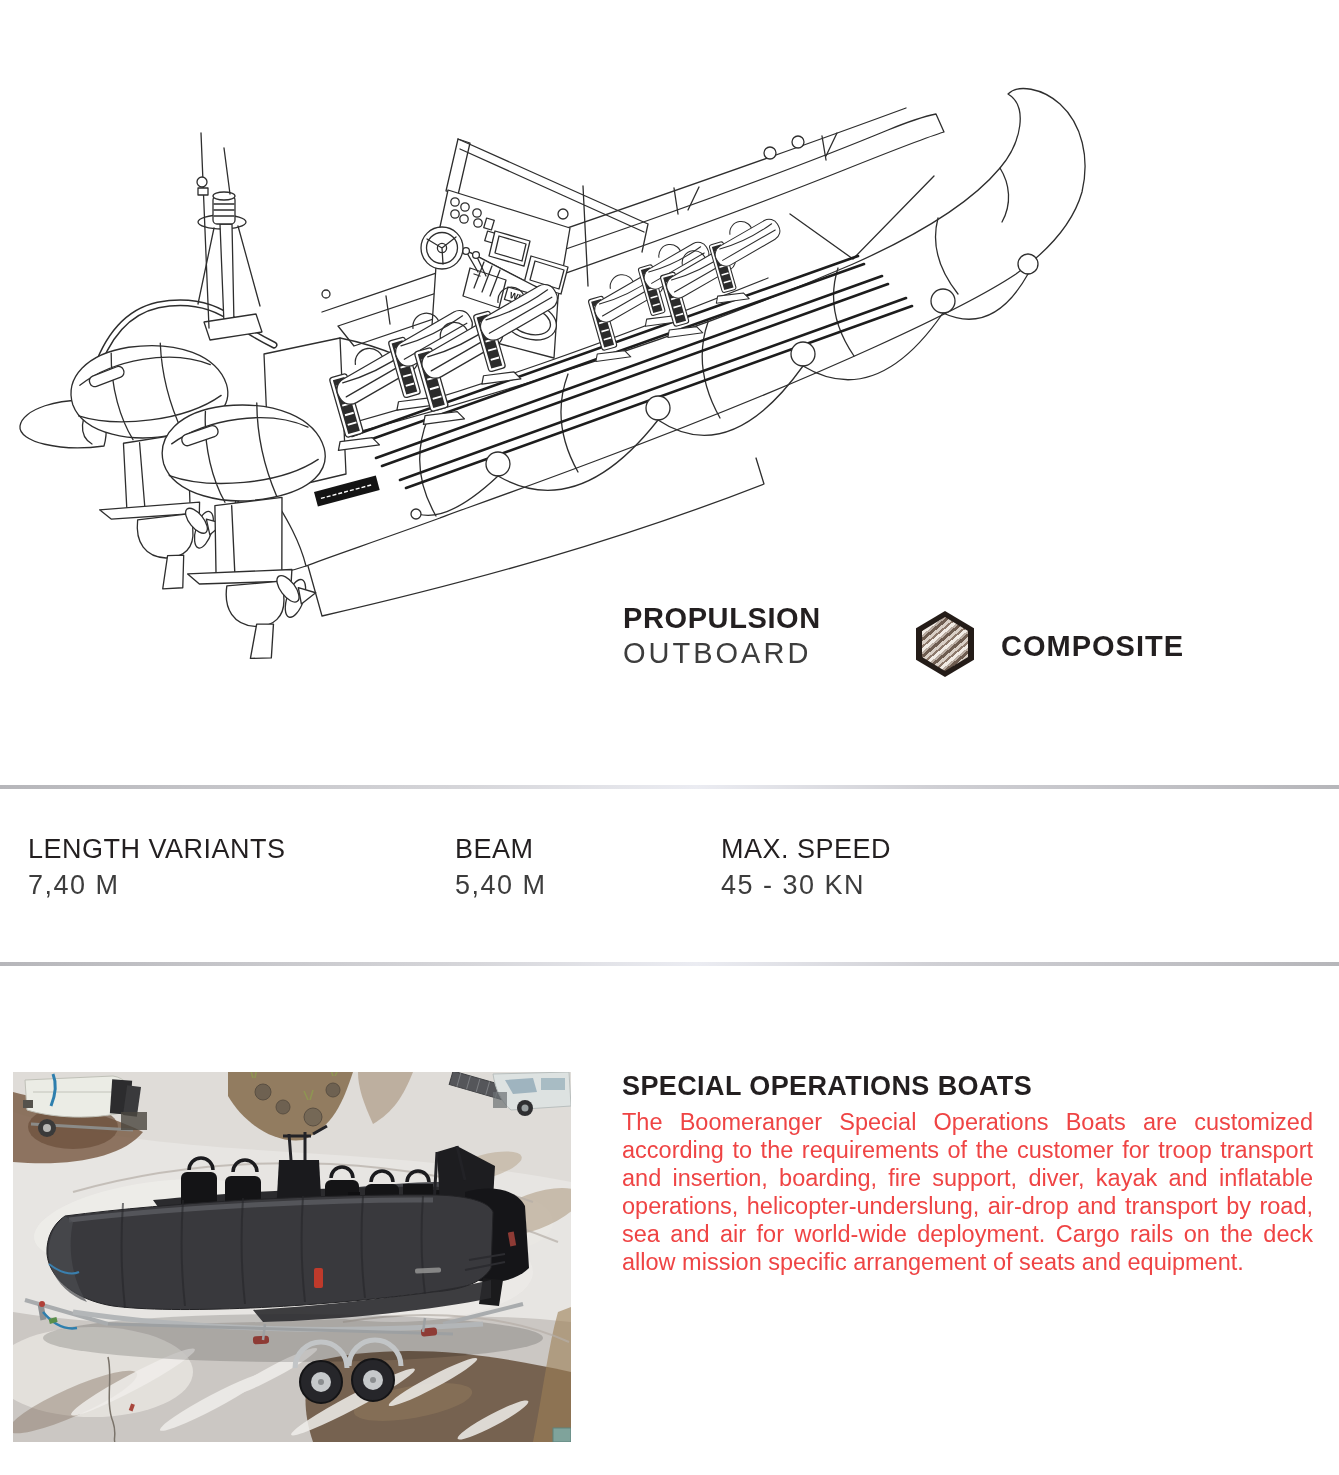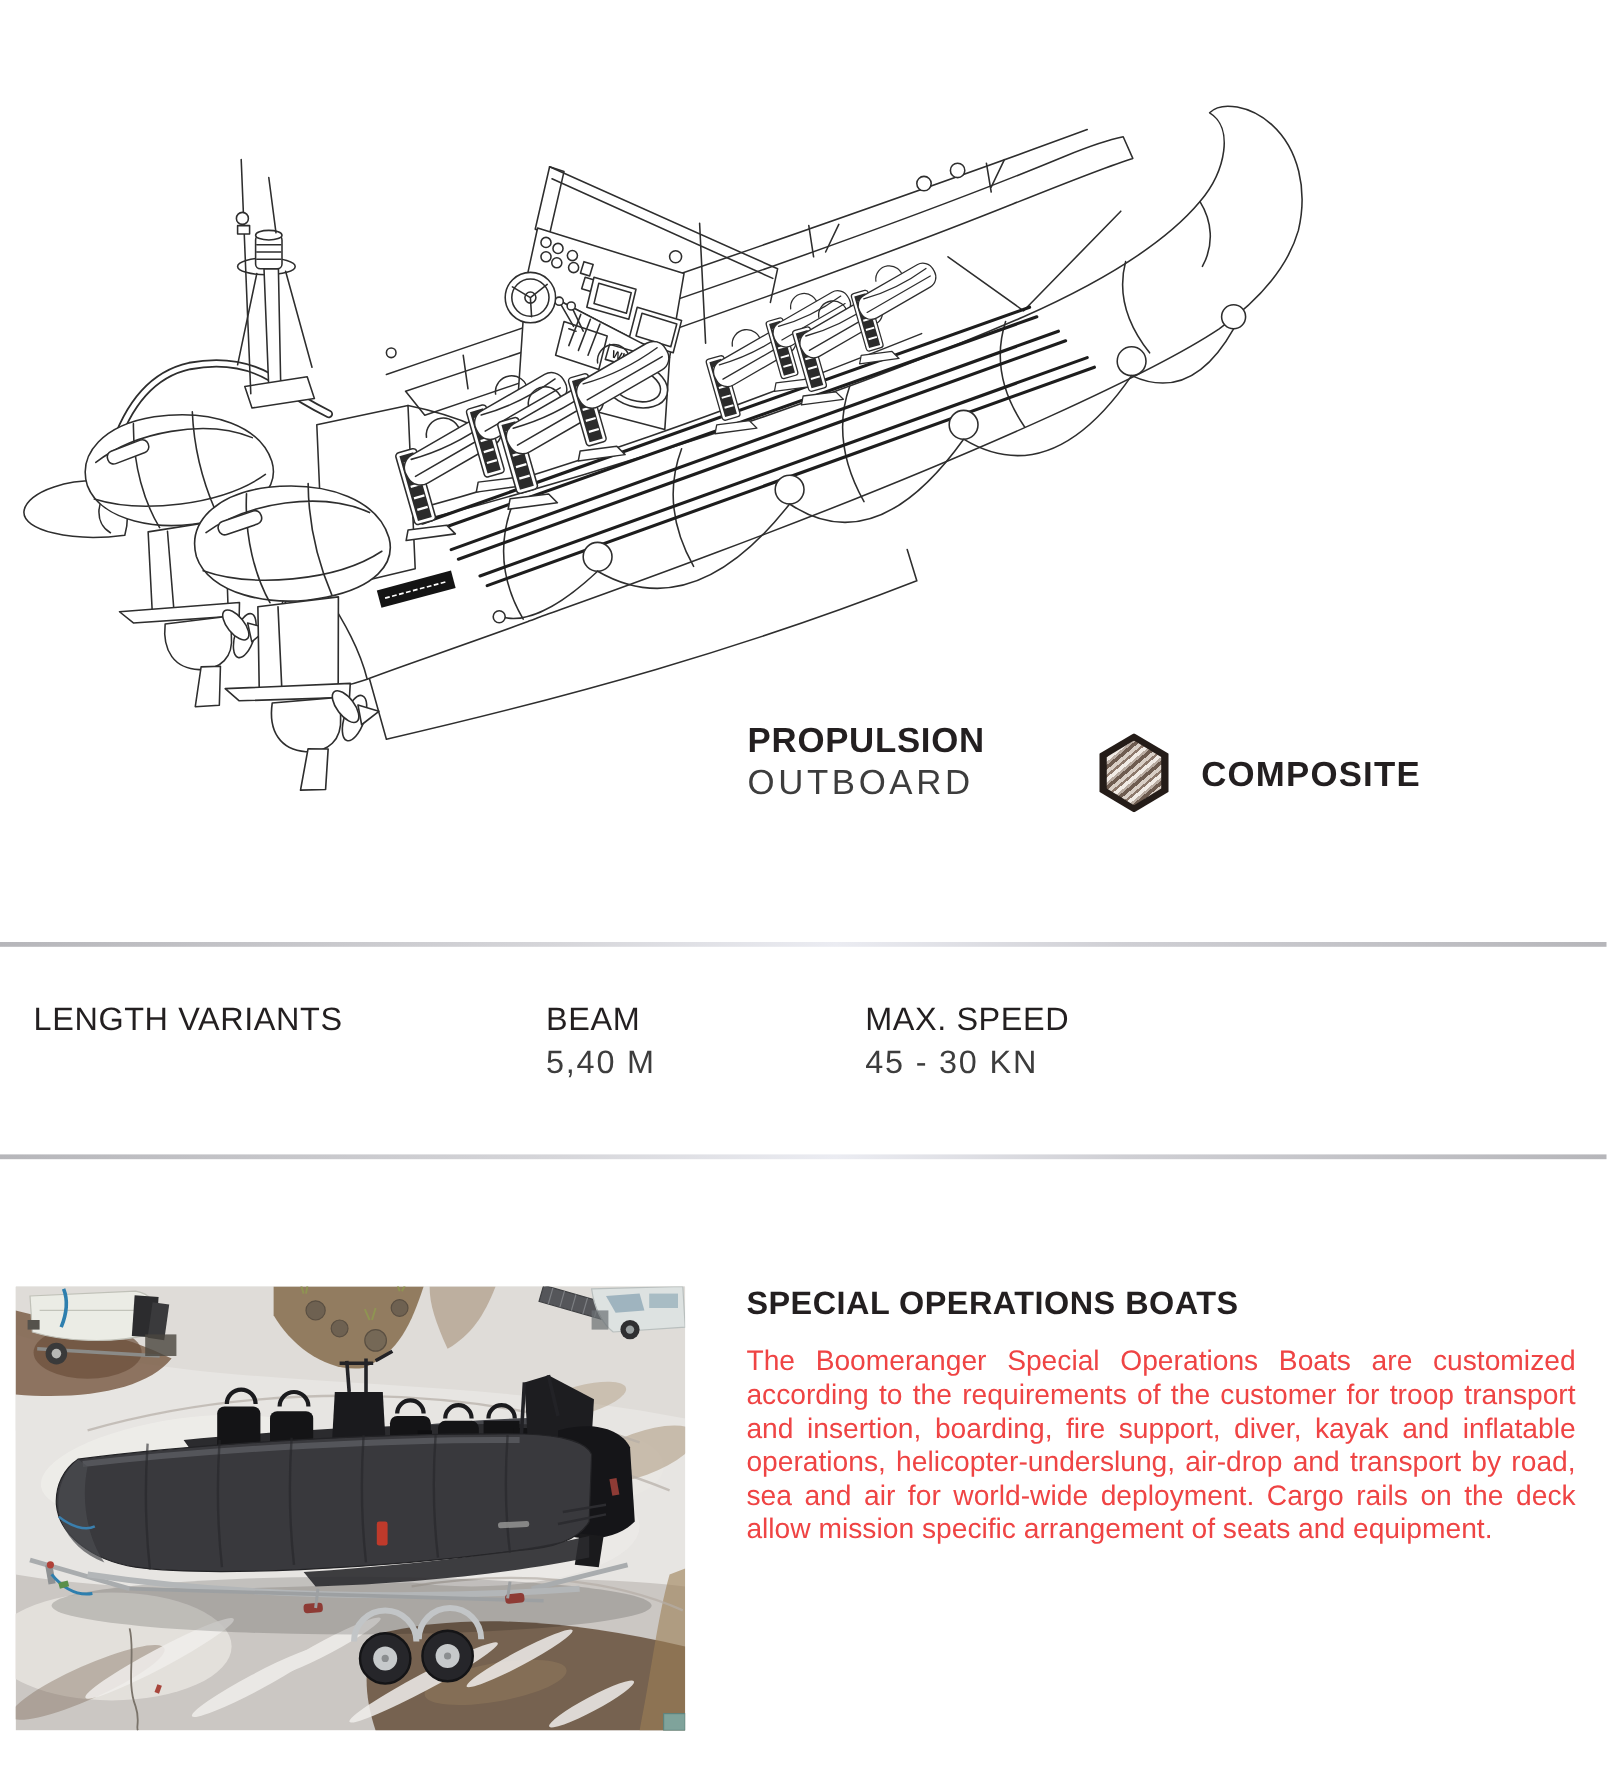--- a/index.html
+++ b/index.html
@@ -32,21 +32,21 @@
   .divider-2 { top:962px; }
   
   .spec-col { top:833px; }
   .spec-col .label { font-size:27px; font-weight:400; letter-spacing:.5px; line-height:32px; }
   .spec-col .value { font-size:27px; font-weight:300; color:#3d3d3d; letter-spacing:1.5px; line-height:32px; margin-top:4px; }
   .col-1 { left:28px; } .col-2 { left:455px; } .col-3 { left:721px; } .col-4 { left:1057px; }
   
   .photo { left:13px; top:1072px; width:558px; height:370px; }
   
   .article { left:622px; top:1071px; width:691px; }
-  .article h2 { font-size:27px; font-weight:800; letter-spacing:.4px; color:#231f20; margin-bottom:18px; }
+  .article h2 { font-size:27px; font-weight:800; letter-spacing:.4px; color:#231f20; margin-bottom:6px; }
   .article p { font-size:23.5px; line-height:28px; color:#ef4444; text-align:justify; }
 </style>
 </head>
 <body>
 
 <div class="page">
 
   <div class="abs drawing">
   <svg width="1105" height="655" viewBox="0 0 1105 655">
     <defs>
@@ -196,20 +196,21 @@
   <div class="abs hex-outer">
     <div class="hex-inner"></div>
   </div>
   <div class="abs mat-label h-bold">COMPOSITE</div>
 
   <div class="abs divider divider-1"></div>
   <div class="abs divider divider-2"></div>
 
   <div class="abs spec-col col-1">
     <div class="label">LENGTH VARIANTS</div>
+    <div class="value">7,40 M</div>
   </div>
   <div class="abs spec-col col-2">
     <div class="label">BEAM</div>
     <div class="value">5,40 M</div>
   </div>
   <div class="abs spec-col col-3">
     <div class="label">MAX. SPEED</div>
     <div class="value">45 - 30 KN</div>
   </div>
 

